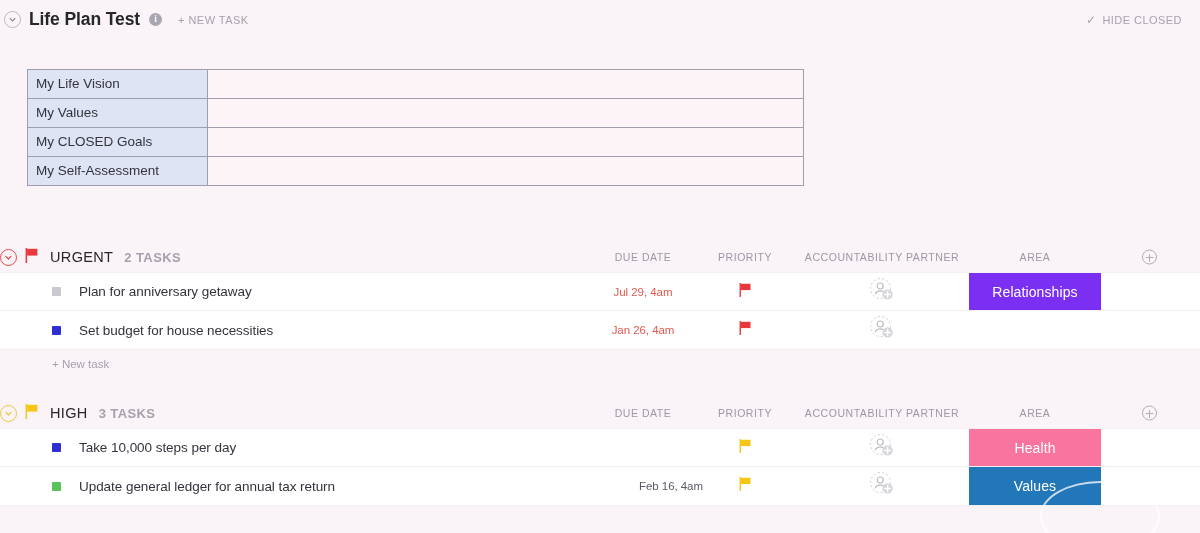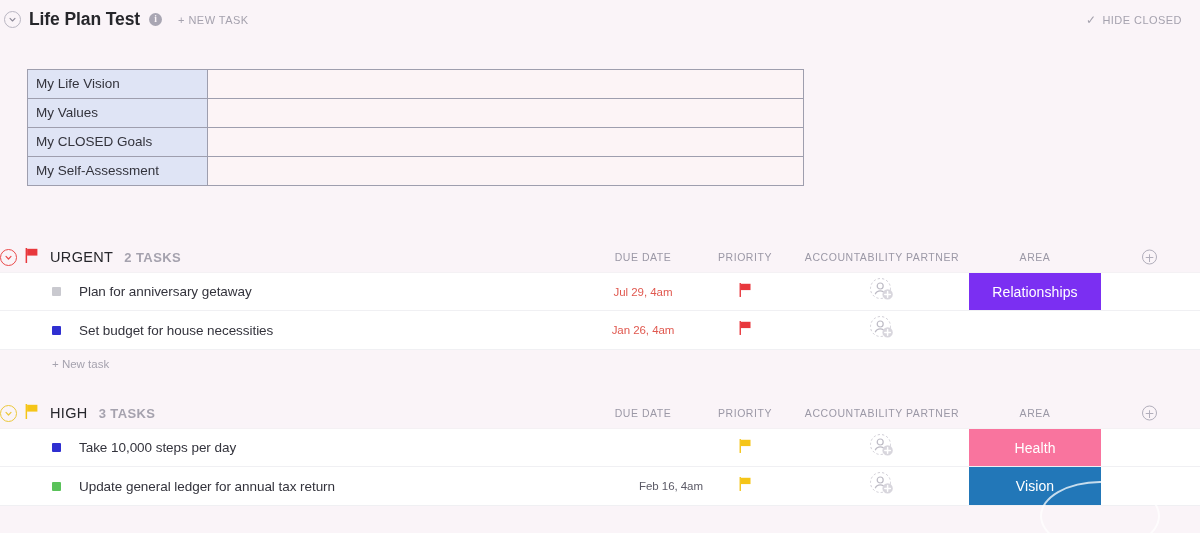--- a/index.html
+++ b/index.html
@@ -431,19 +431,19 @@
           </span>
           <span class="cell-abs" style="left: 832px; width: 100px;">
             <span class="avatar-add"><svg width="26" height="26" viewBox="0 0 26 26">
                 <circle cx="11.5" cy="11.5" r="10" fill="none" stroke="#cfcdd5" stroke-width="1" stroke-dasharray="2.2 2.2"></circle>
                 <circle cx="11.2" cy="9" r="3" fill="none" stroke="#bdbbc5" stroke-width="1.2"></circle>
                 <path d="M6.2 17.2 a5.4 5.4 0 0 1 10 0" fill="none" stroke="#bdbbc5" stroke-width="1.2"></path>
                 <circle cx="18.6" cy="17.4" r="5.2" fill="#d8d6dd"></circle>
                 <path d="M18.6 14.6 v5.6 M15.8 17.4 h5.6" stroke="#ffffff" stroke-width="1.5" stroke-linecap="round"></path>
               </svg></span>
           </span>
-          <span class="area-tag" style="left: 969px; width: 132px; background: rgb(34, 119, 184);">Vision</span>
+          <span class="area-tag" style="left: 969px; width: 132px; background: rgb(34, 119, 184);">Values</span>
         </div>
       </div>
     </div>
   </div>
 
 <div class="watermark"></div>
 
 </body></html>

